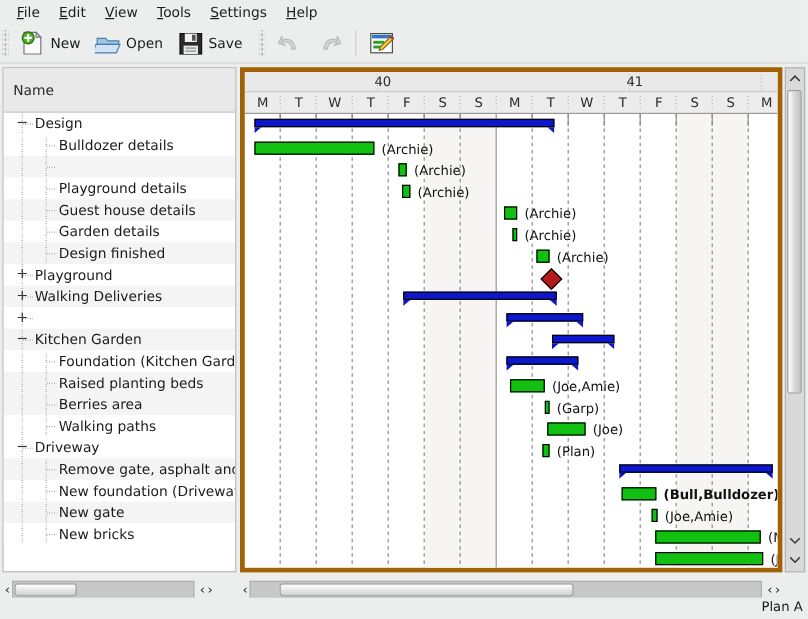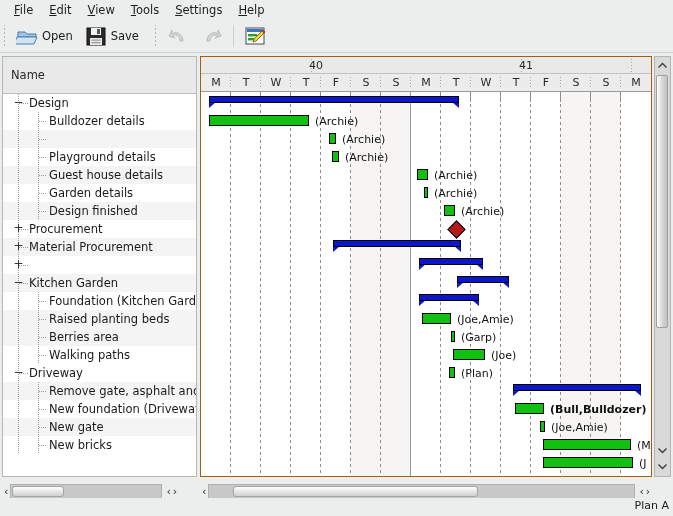--- a/index.html
+++ b/index.html
@@ -97,21 +97,21 @@
   }
   .tguide-h0 {
     position: absolute; left: 16px; top: 9px; width: 9px; height: 1px;
     background-image: linear-gradient(to right, #9a9a9a 1px, transparent 1px);
     background-size: 2px 1px;
   }
 
   
   #gantt-panel {
     position: absolute; left: 200px; top: 3px; width: 452px; height: 421px;
-    border: 1px solid #a16207;
+    border: 4px solid #a16207;
     background: #ffffff;
     overflow: hidden;
   }
   #gantt-head-week {
     position: relative; height: 17px; background: #e9e9e9;
     border-bottom: 1px solid #c3c3c3;
   }
   #gantt-head-day {
     position: relative; height: 18px; background: #ececec;
     border-bottom: 1px solid #9a9a9a;
@@ -243,20 +243,31 @@
       <div class="menu-item"><span class="uk">E</span><span>dit</span></div>
       <div class="menu-item"><span class="uk">V</span><span>iew</span></div>
       <div class="menu-item"><span class="uk">T</span><span>ools</span></div>
       <div class="menu-item"><span class="uk">S</span><span>ettings</span></div>
       <div class="menu-item"><span class="uk">H</span><span>elp</span></div>
     </div>
 
   <div id="toolbar">
     <div class="tb-grip"></div>
 
+    <div class="tb-btn">
+      <span class="tb-icon">
+        <svg width="22" height="22" viewBox="0 0 22 22">
+          <path d="M4 2 h10 l4 4 v14 h-14 z" fill="#fbfbfb" stroke="#777" stroke-width="1"></path>
+          <path d="M14 2 v4 h4 z" fill="#d8d8d8" stroke="#777" stroke-width="1"></path>
+          <circle cx="7.5" cy="6.5" r="5" fill="#4caf28" stroke="#2e6b18" stroke-width="1"></circle>
+          <path d="M7.5 3.3 v6.4 M4.3 6.5 h6.4" stroke="#fff" stroke-width="1.8"></path>
+        </svg>
+      </span>
+      <span class="tb-label">New</span>
+    </div>
 
     <div class="tb-btn">
       <span class="tb-icon">
         <svg width="22" height="22" viewBox="0 0 22 22">
           <path d="M2 7 h7 l2 2 h9 v3 h-18 z" fill="#9fc6e8" stroke="#4f7fa8" stroke-width="1"></path>
           <path d="M1 12 h20 l-3 7 h-20 z" fill="#cfe3f4" stroke="#4f7fa8" stroke-width="1"></path>
         </svg>
       </span>
       <span class="tb-label">Open</span>
     </div>
@@ -356,27 +367,27 @@
           <div class="trow alt">
             <div class="tguide-v"></div>
             <div class="tguide-v2"></div>
             <div class="tguide-h"></div>
             <div class="tlabel lvl1">Design finished</div>
           </div>
           <div class="trow plain">
             <div class="tguide-v"></div>
             <div class="texp">+</div>
             <div class="tguide-h0"></div>
-            <div class="tlabel lvl0">Procurement</div>
+            <div class="tlabel lvl0">Playground</div>
           </div>
           <div class="trow alt">
             <div class="tguide-v"></div>
             <div class="texp">+</div>
             <div class="tguide-h0"></div>
-            <div class="tlabel lvl0">Material Procurement</div>
+            <div class="tlabel lvl0">Walking Deliveries</div>
           </div>
           <div class="trow plain">
             <div class="tguide-v"></div>
             <div class="texp">+</div>
             <div class="tguide-h0"></div>
           </div>
           <div class="trow alt">
             <div class="tguide-v"></div>
             <div class="texp">−</div>
             <div class="tguide-h0"></div>

